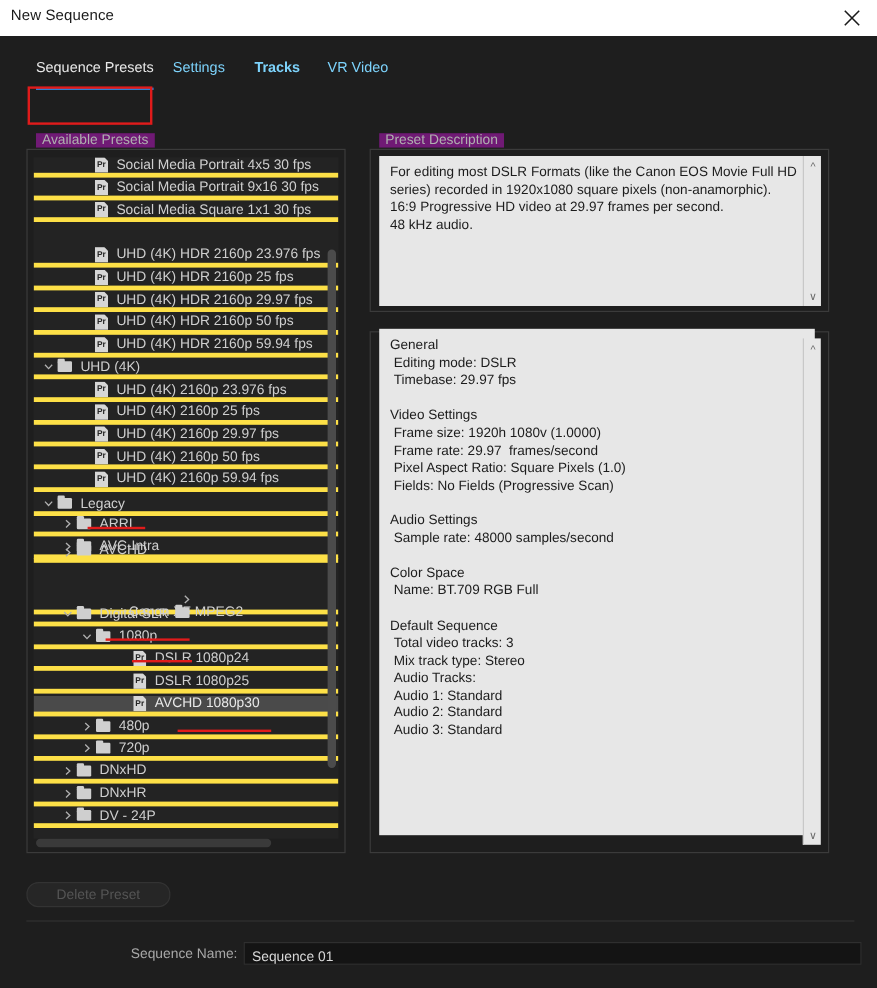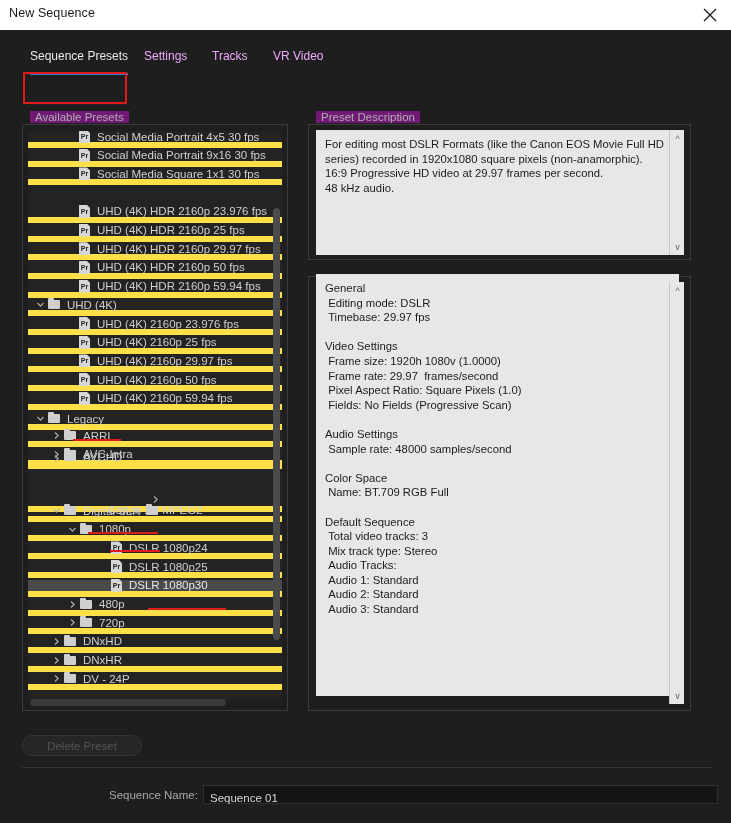--- a/index.html
+++ b/index.html
@@ -31,21 +31,21 @@
     position: absolute; left: 0; top: 30px; width: 731px; height: 793px;
     background: #1e1e1e;
   }
 
   
   #tabbar {
     position: absolute; left: 22px; top: 14px; width: 690px; height: 30px;
   }
   .tab {
     position: absolute; top: 0; height: 28px;
-    font-size: 12px; color: #f0abfc; cursor: pointer;
+    font-size: 12px; color: #7dd3fc; cursor: pointer;
     padding-top: 5px;
   }
   .tab.active { color: #e8e8e8; }
   .tab.active::after {
     content: ""; position: absolute; left: 0; right: 0; bottom: -3px;
     height: 2px; background: #2b7fd4;
   }
 
   
   #tab-annotation {
@@ -72,21 +72,21 @@
   #gb-settings { left: 308px; top: 246px; width: 383px; height: 435px; }
 
   
   #tree {
     position: absolute; left: 28px; top: 101px; width: 254px; height: 568px;
     background: #232323;
     overflow: hidden;
   }
   .row {
     position: absolute; left: 0; width: 254px; height: 17px;
-    border-bottom: 6px solid #fde047;
+    border-bottom: 4px solid #fde047;
     display: flex; align-items: center;
     font-size: 11.5px; color: #cfcfcf;
     white-space: nowrap;
     cursor: pointer;
   }
   .row.selected { background: #4a4a4a; color: #e8e8e8; }
   .row .twisty {
     width: 13px; min-width: 13px; display: flex; align-items: center;
     justify-content: center; color: #a0a0a0; font-size: 9px;
   }
@@ -195,21 +195,21 @@
       <path d="M1 1 L13 13 M13 1 L1 13" stroke="#1a1a1a" stroke-width="1.3" fill="none"></path>
     </svg>
   </div>
 </div>
 
 <div id="dialog">
 
   <div id="tabbar">
     <div class="tab active" style="left:8px;">Sequence Presets</div>
     <div class="tab" style="left:122px;">Settings</div>
-    <div class="tab" style="left:190px;">Tracks</div>
+    <div class="tab" style="left:190px;font-weight:bold;">Tracks</div>
     <div class="tab" style="left:251px;">VR Video</div>
   </div>
   <div id="tab-annotation"></div>
 
   <div class="groupbox" id="gb-available"></div>
   <div class="grouplabel" id="lbl-available">Available Presets</div>
 
   <div class="groupbox" id="gb-desc"></div>
   <div class="grouplabel" id="lbl-desc">Preset Description</div>
 
@@ -431,21 +431,21 @@
         </div>
         <span>DSLR 1080p25</span>
       </div>
       <div class="row selected" style="top: 448.8px;">
         <div style="width: 70px; min-width: 70px;"></div>
         <div class="twisty"></div>
         <div class="ic pr" style="margin-right: 6px;">
           <span class="doc"></span>
           <span class="txt">Pr</span>
         </div>
-        <span>DSLR 1080p30</span>
+        <span>AVCHD 1080p30</span>
       </div>
       <div class="row" style="top: 467.5px;">
         <div style="width: 38px; min-width: 38px;"></div>
         <div class="twisty">
           <svg width="9" height="9" viewBox="0 0 9 9">
             <path d="M3 1.5 L6.2 4.5 L3 7.5" stroke="#b0b0b0" stroke-width="1.1" fill="none"></path>
           </svg>
         </div>
         <div class="ic folder"></div>
         <span>480p</span>

